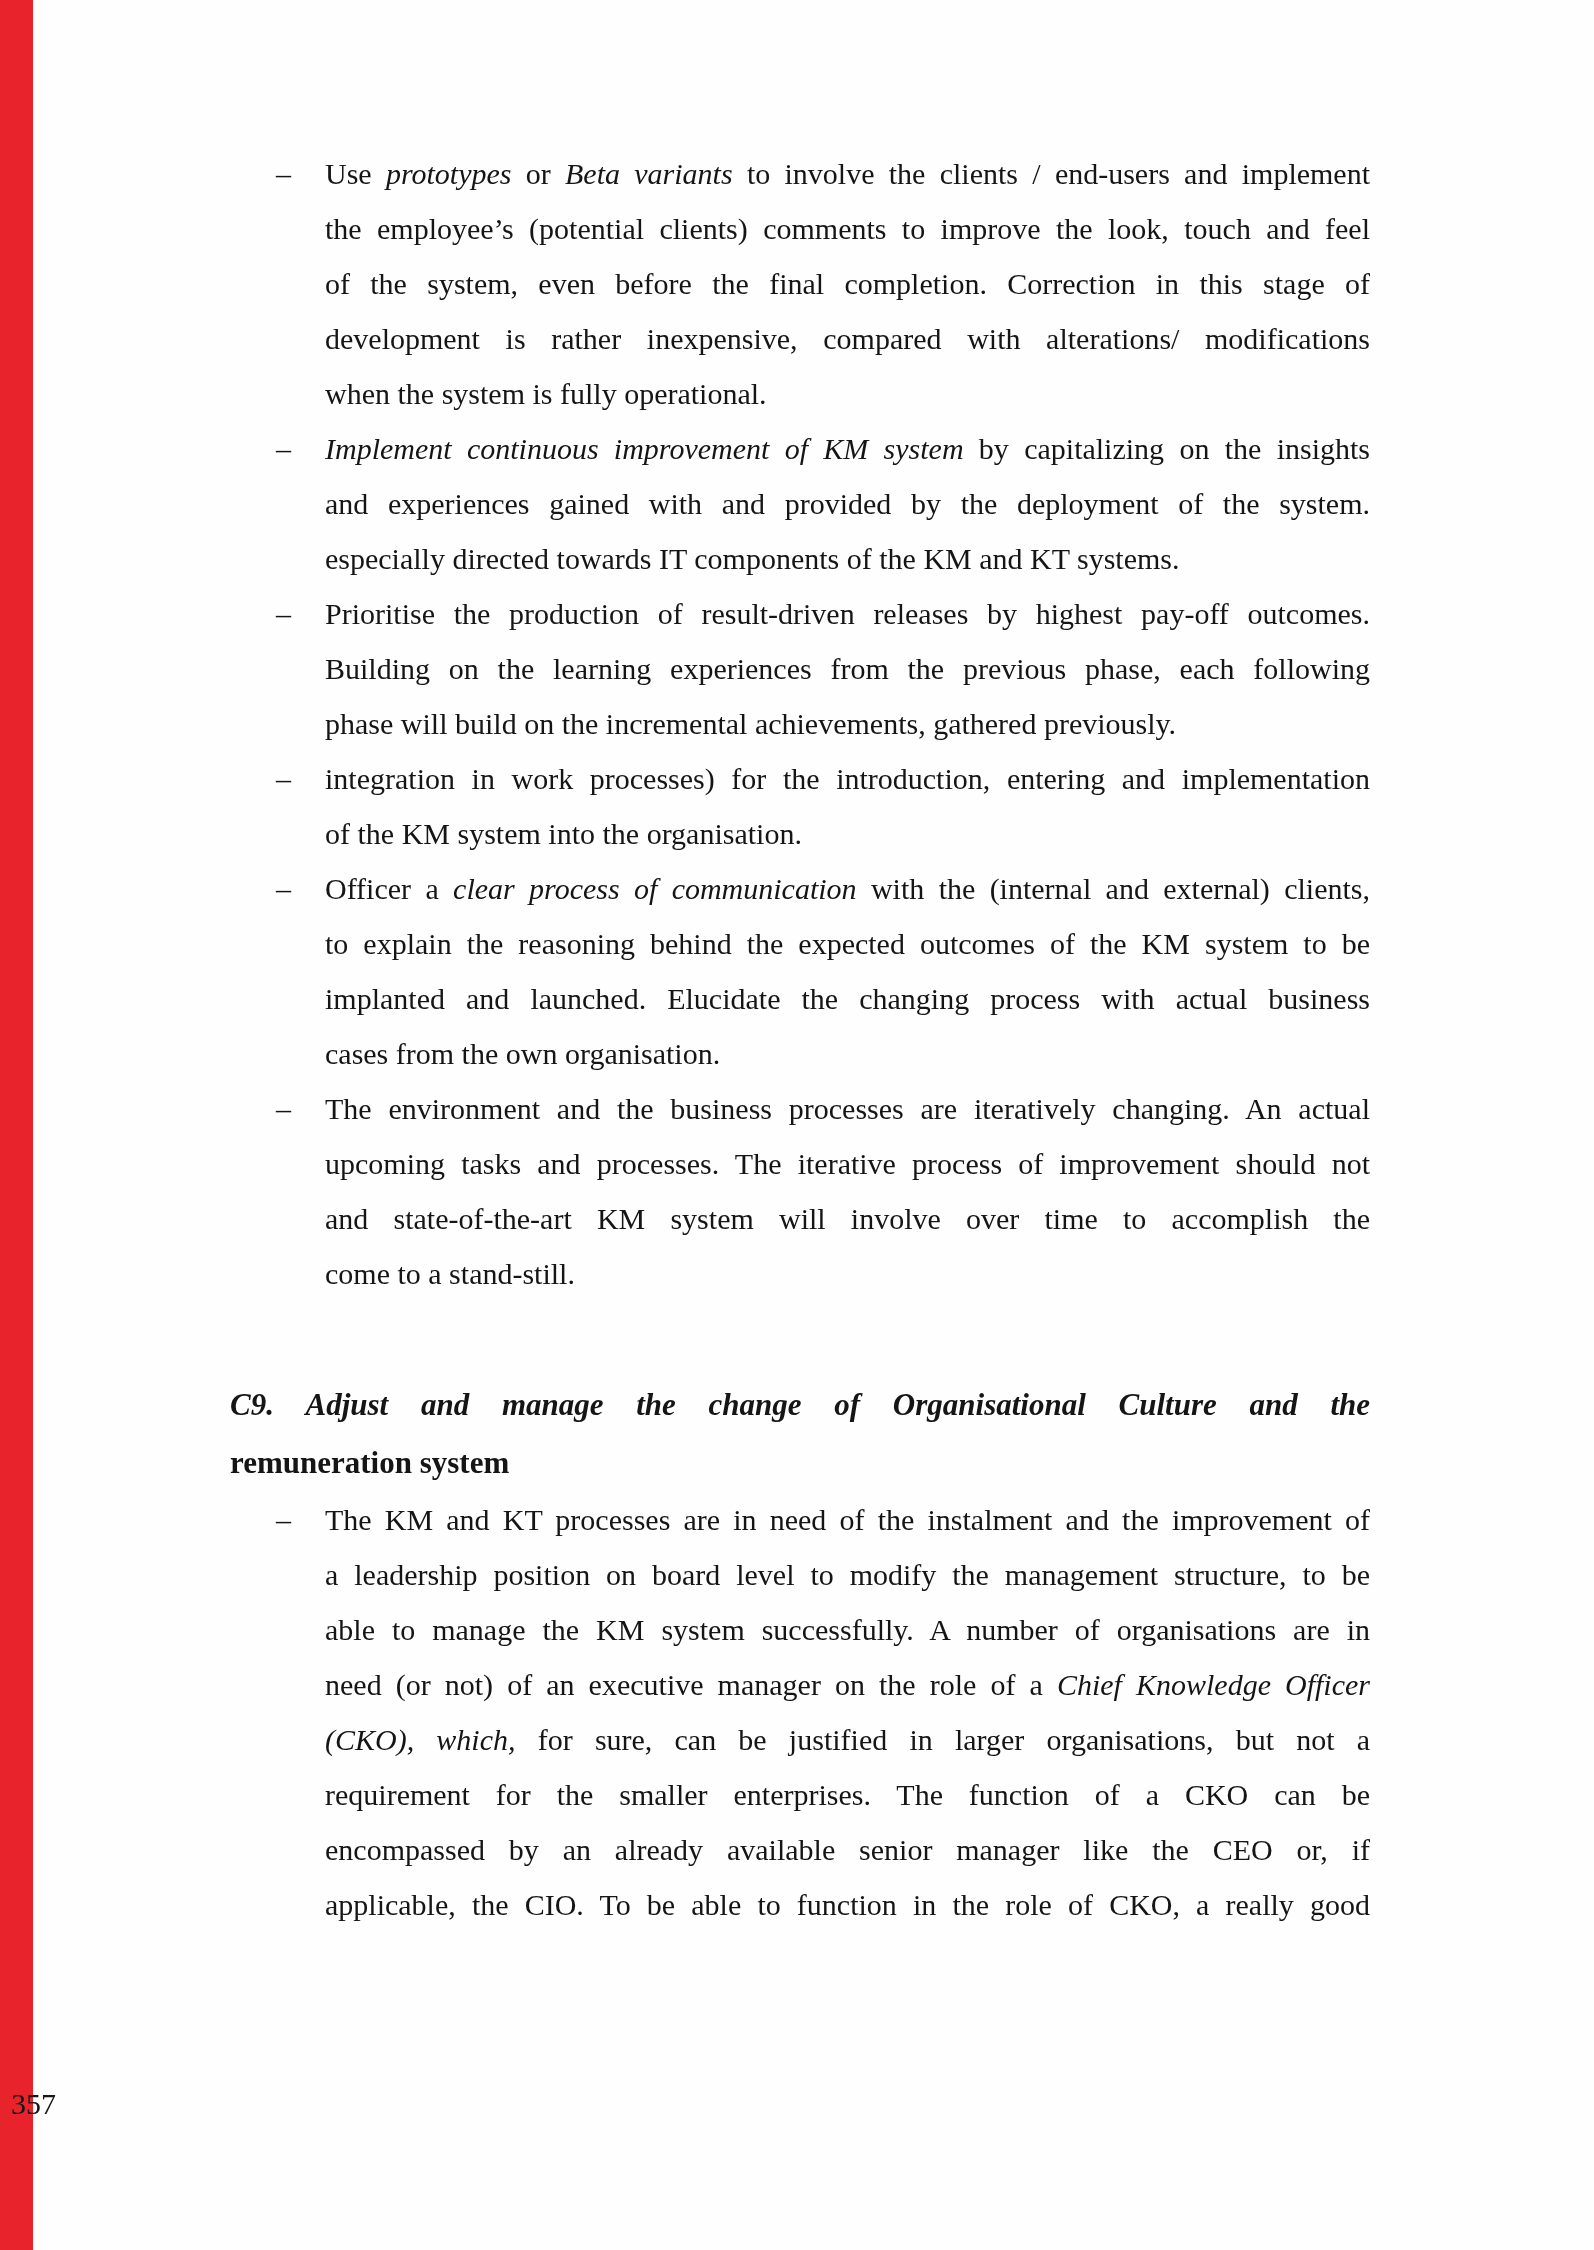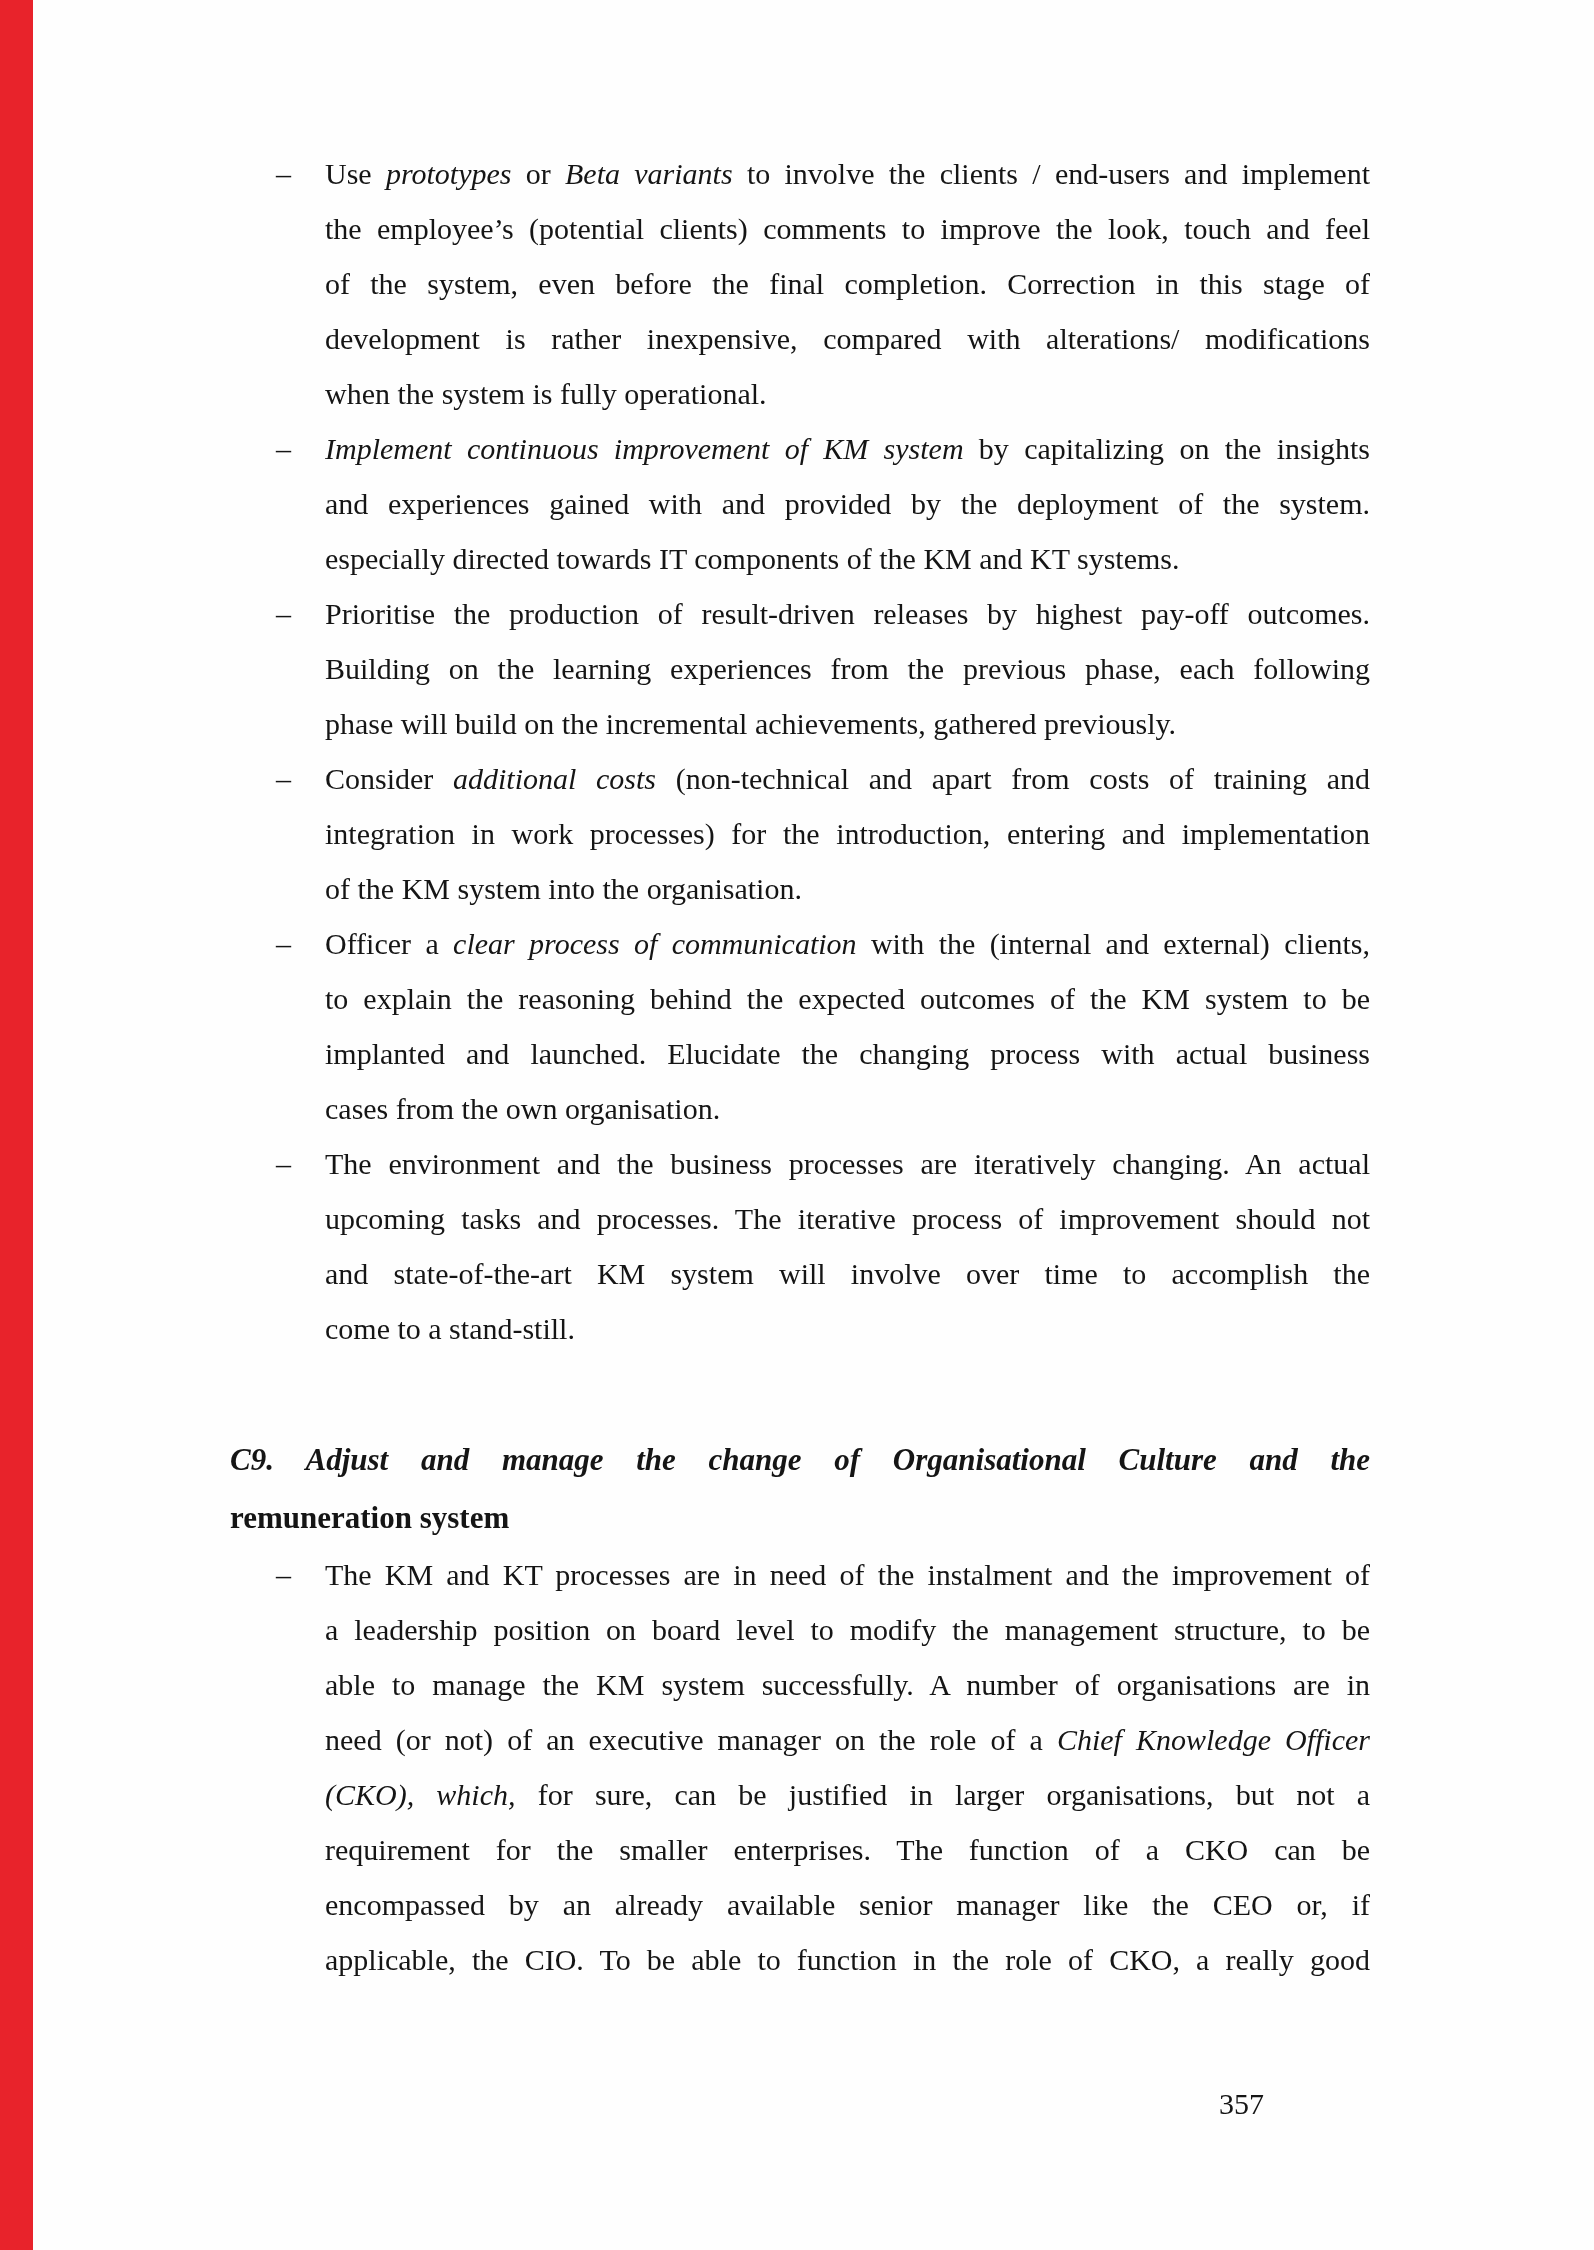--- a/index.html
+++ b/index.html
@@ -55,24 +55,24 @@
     margin-top: 75px;
     font-weight: 700;
     font-size: 31px;
     line-height: 58px;
     width: 1140px;
   }
   .h-line { height: 58px; overflow: hidden; }
   .h-fill { text-align: justify; text-align-last: justify; font-style: italic; }
   .page-number {
     position: absolute;
-    left: 0;
+    left: 11px;
     top: 2086px;
     width: 1264px;
-    text-align: right;
+    text-align: left;
     font-size: 30px;
     line-height: 36px;
   }
 </style>
 </head>
 <body>
 
 <div class="page">
   <div class="edge-bar" style="background: rgb(232, 35, 43);"></div>
 
@@ -100,21 +100,20 @@
           <div class="b-dash">–</div>
           <div class="b-lines">
             <div class="b-line"><span>Prioritise the production of result-driven releases by highest pay-off outcomes.</span></div>
             <div class="b-line"><span>Building on the learning experiences from the previous phase, each following</span></div>
             <div class="b-line nofill"><span>phase will build on the incremental achievements, gathered previously.</span></div>
           </div>
         </div>
         <div class="b-row">
           <div class="b-dash">–</div>
           <div class="b-lines">
-            <div class="b-line"><span>Consider </span><span class="it">additional costs</span><span> (non-technical and apart from costs of training and</span></div>
             <div class="b-line"><span>integration in work processes) for the introduction, entering and implementation</span></div>
             <div class="b-line nofill"><span>of the KM system into the organisation.</span></div>
           </div>
         </div>
         <div class="b-row">
           <div class="b-dash">–</div>
           <div class="b-lines">
             <div class="b-line"><span>Officer a </span><span class="it">clear process of communication</span><span> with the (internal and external) clients,</span></div>
             <div class="b-line"><span>to explain the reasoning behind the expected outcomes of the KM system to be</span></div>
             <div class="b-line"><span>implanted and launched. Elucidate the changing process with actual business</span></div>

